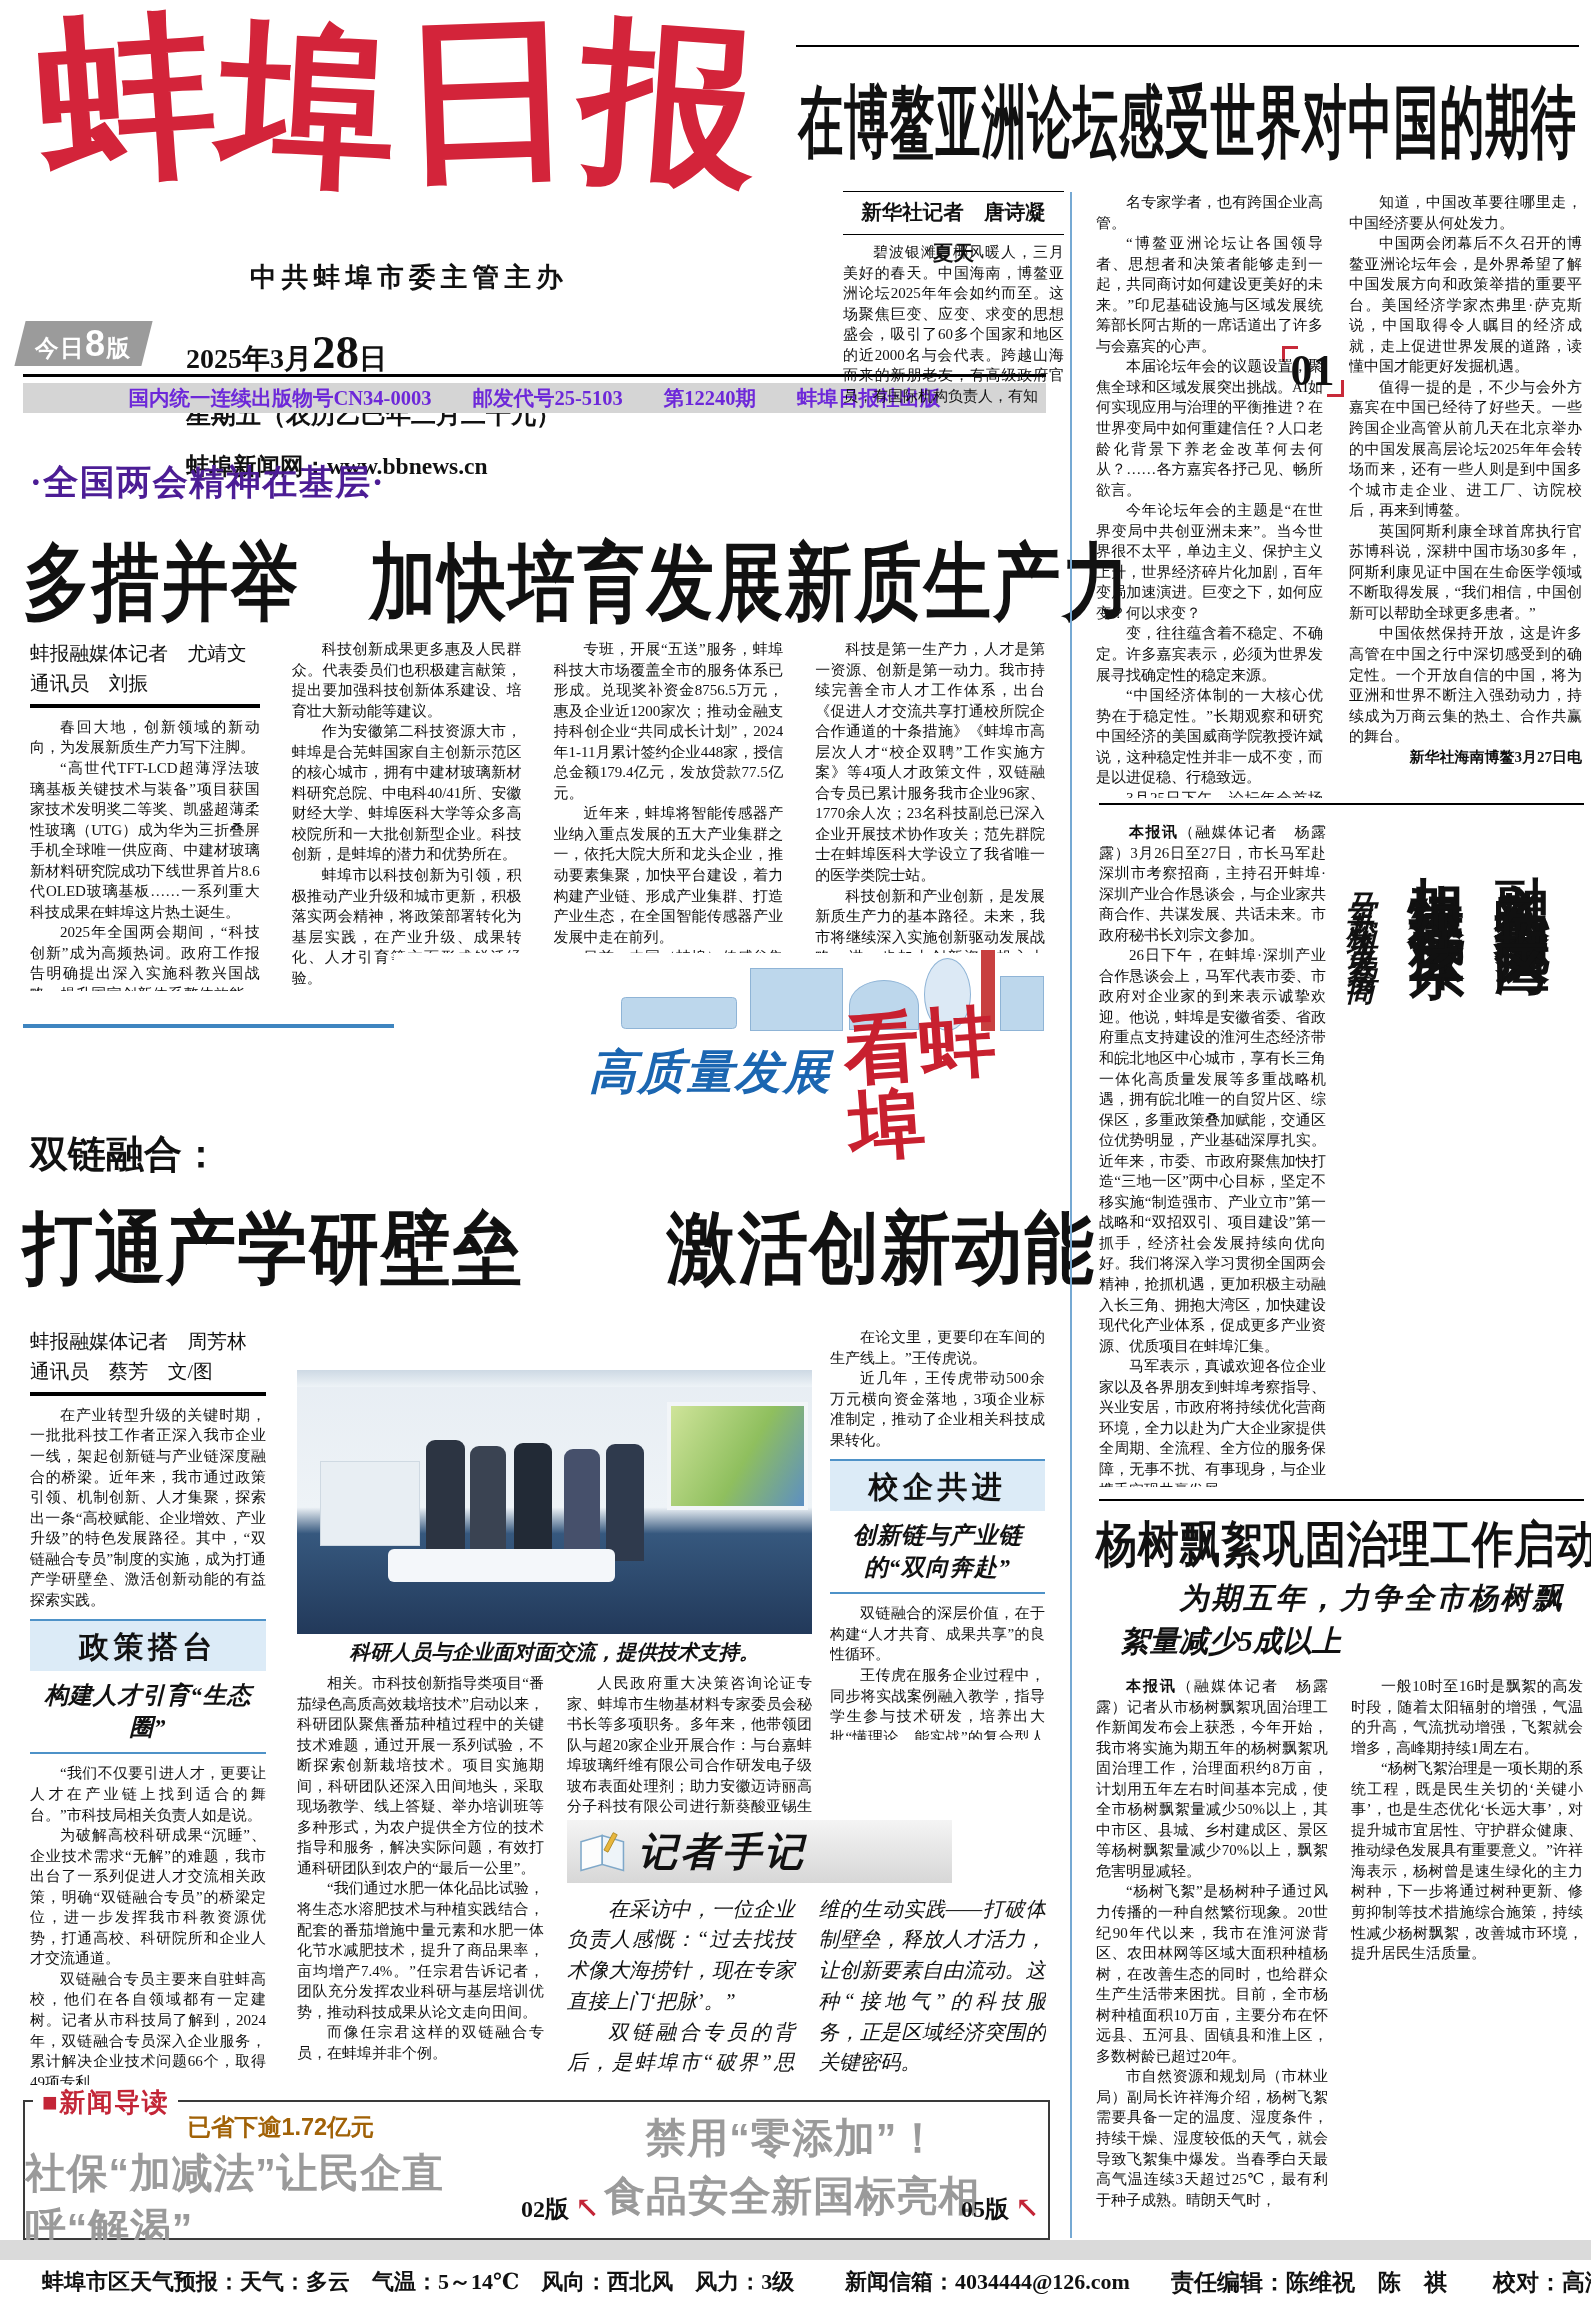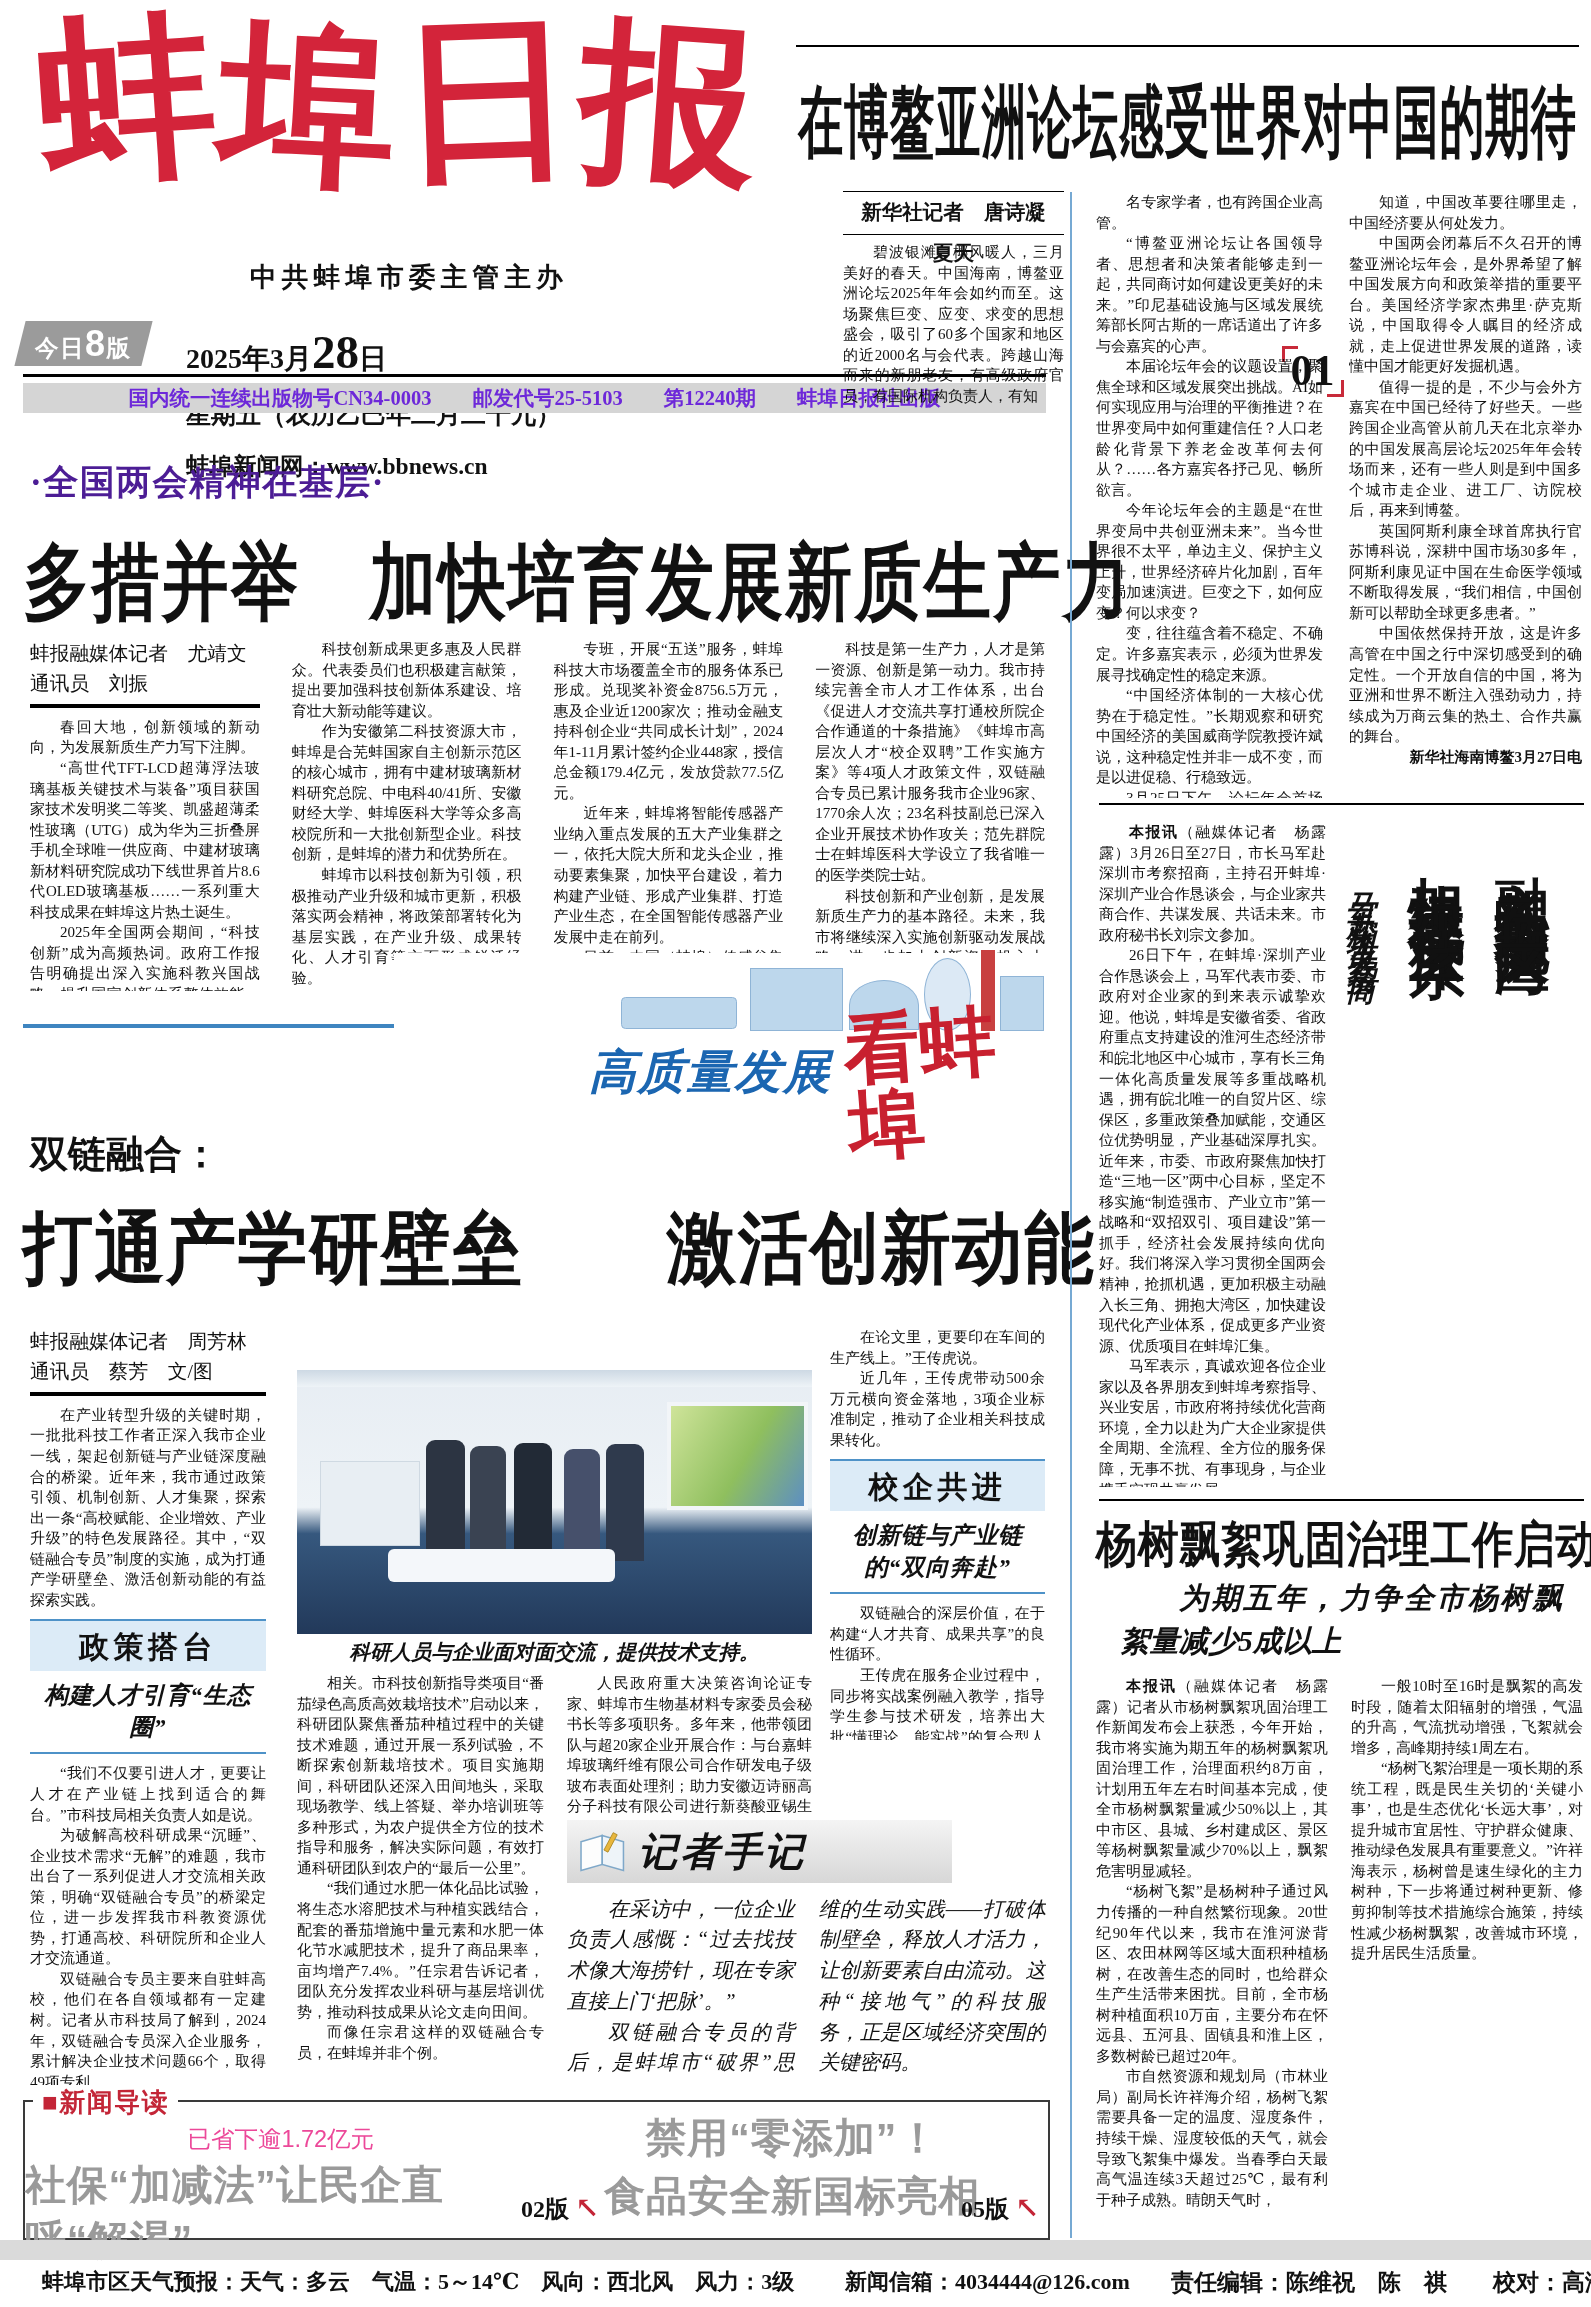--- a/index.html
+++ b/index.html
@@ -85,21 +85,21 @@
   .pop-head .inner{display:inline-block;font-size:41px;font-weight:900;letter-spacing:0.8px;
                    transform:scaleY(1.2);transform-origin:top center;white-space:nowrap;}
   .pop-sub{left:1120px;top:1577px;width:442px;font-size:29.5px;font-weight:bold;font-style:italic;
            line-height:1.45;text-indent:2em;text-align:justify;}
   .popcols{left:1096px;top:1676px;width:487px;height:559px;display:flex;gap:23px;}
   .popcols .col{flex:1;}
   
   .tbox{left:23px;top:2100px;width:1023px;height:136px;border:2.3px solid #3a3a3a;display:flex;}
   .tlabel{left:33px;top:2085px;background:#fff;padding:0 9px;font-size:26px;font-weight:bold;color:#c32537;letter-spacing:1.5px;}
   .tcell{flex:1;display:flex;flex-direction:column;align-items:center;padding-top:9px;gap:3px;}
-  .tpre{font-size:23.5px;font-weight:normal;color:#ec4899;margin-top:12px;}
+  .tpre{font-size:23.5px;font-weight:bold;color:#a16207;}
   .ttitle{font-size:41px;font-weight:bold;color:#9a9a9a;letter-spacing:0.8px;}
   .pageref{font-size:24px;font-weight:bold;}
   .pageref .arrow{color:#c32537;font-size:29px;font-weight:bold;}
   
   .fstrip{left:0;top:2240px;width:1591px;height:19.7px;background:#dadada;}
   .fleft{left:42px;top:2267px;font-size:22px;font-weight:bold;white-space:nowrap;}
   .fleft .gap{display:inline-block;width:45px;}
   .fright{left:1171px;top:2267px;font-size:23px;font-weight:bold;white-space:nowrap;}
   
   .ph{position:absolute;}

